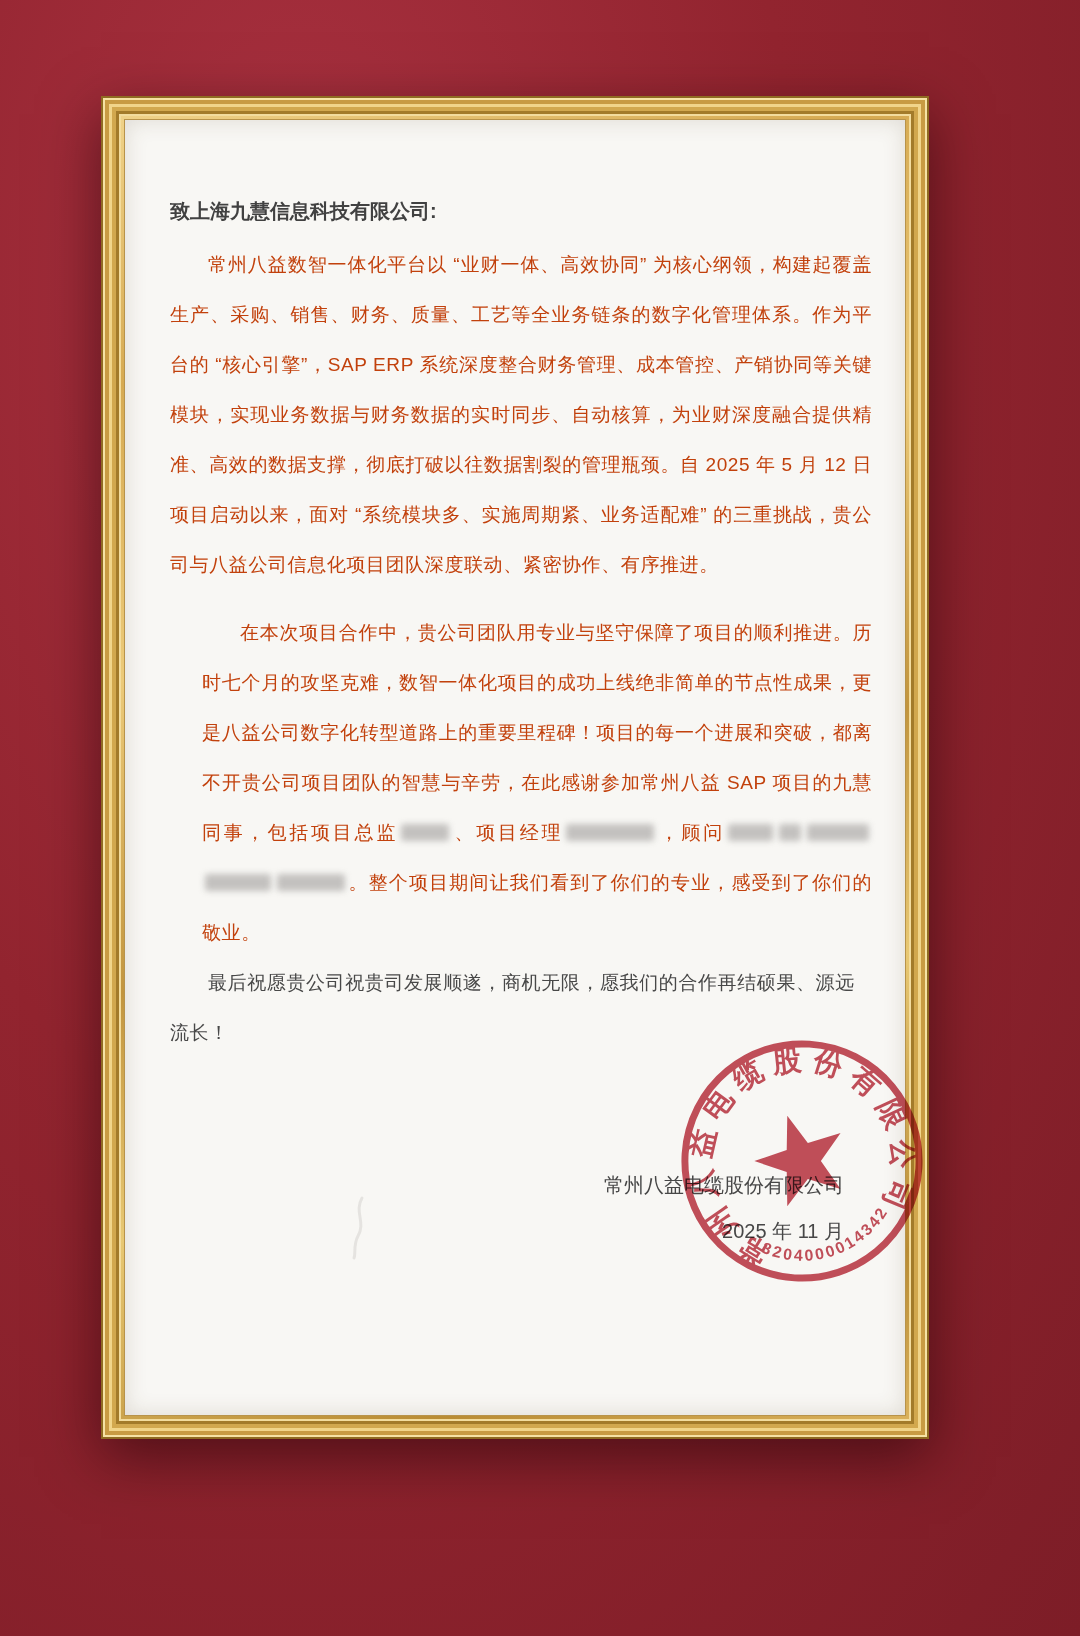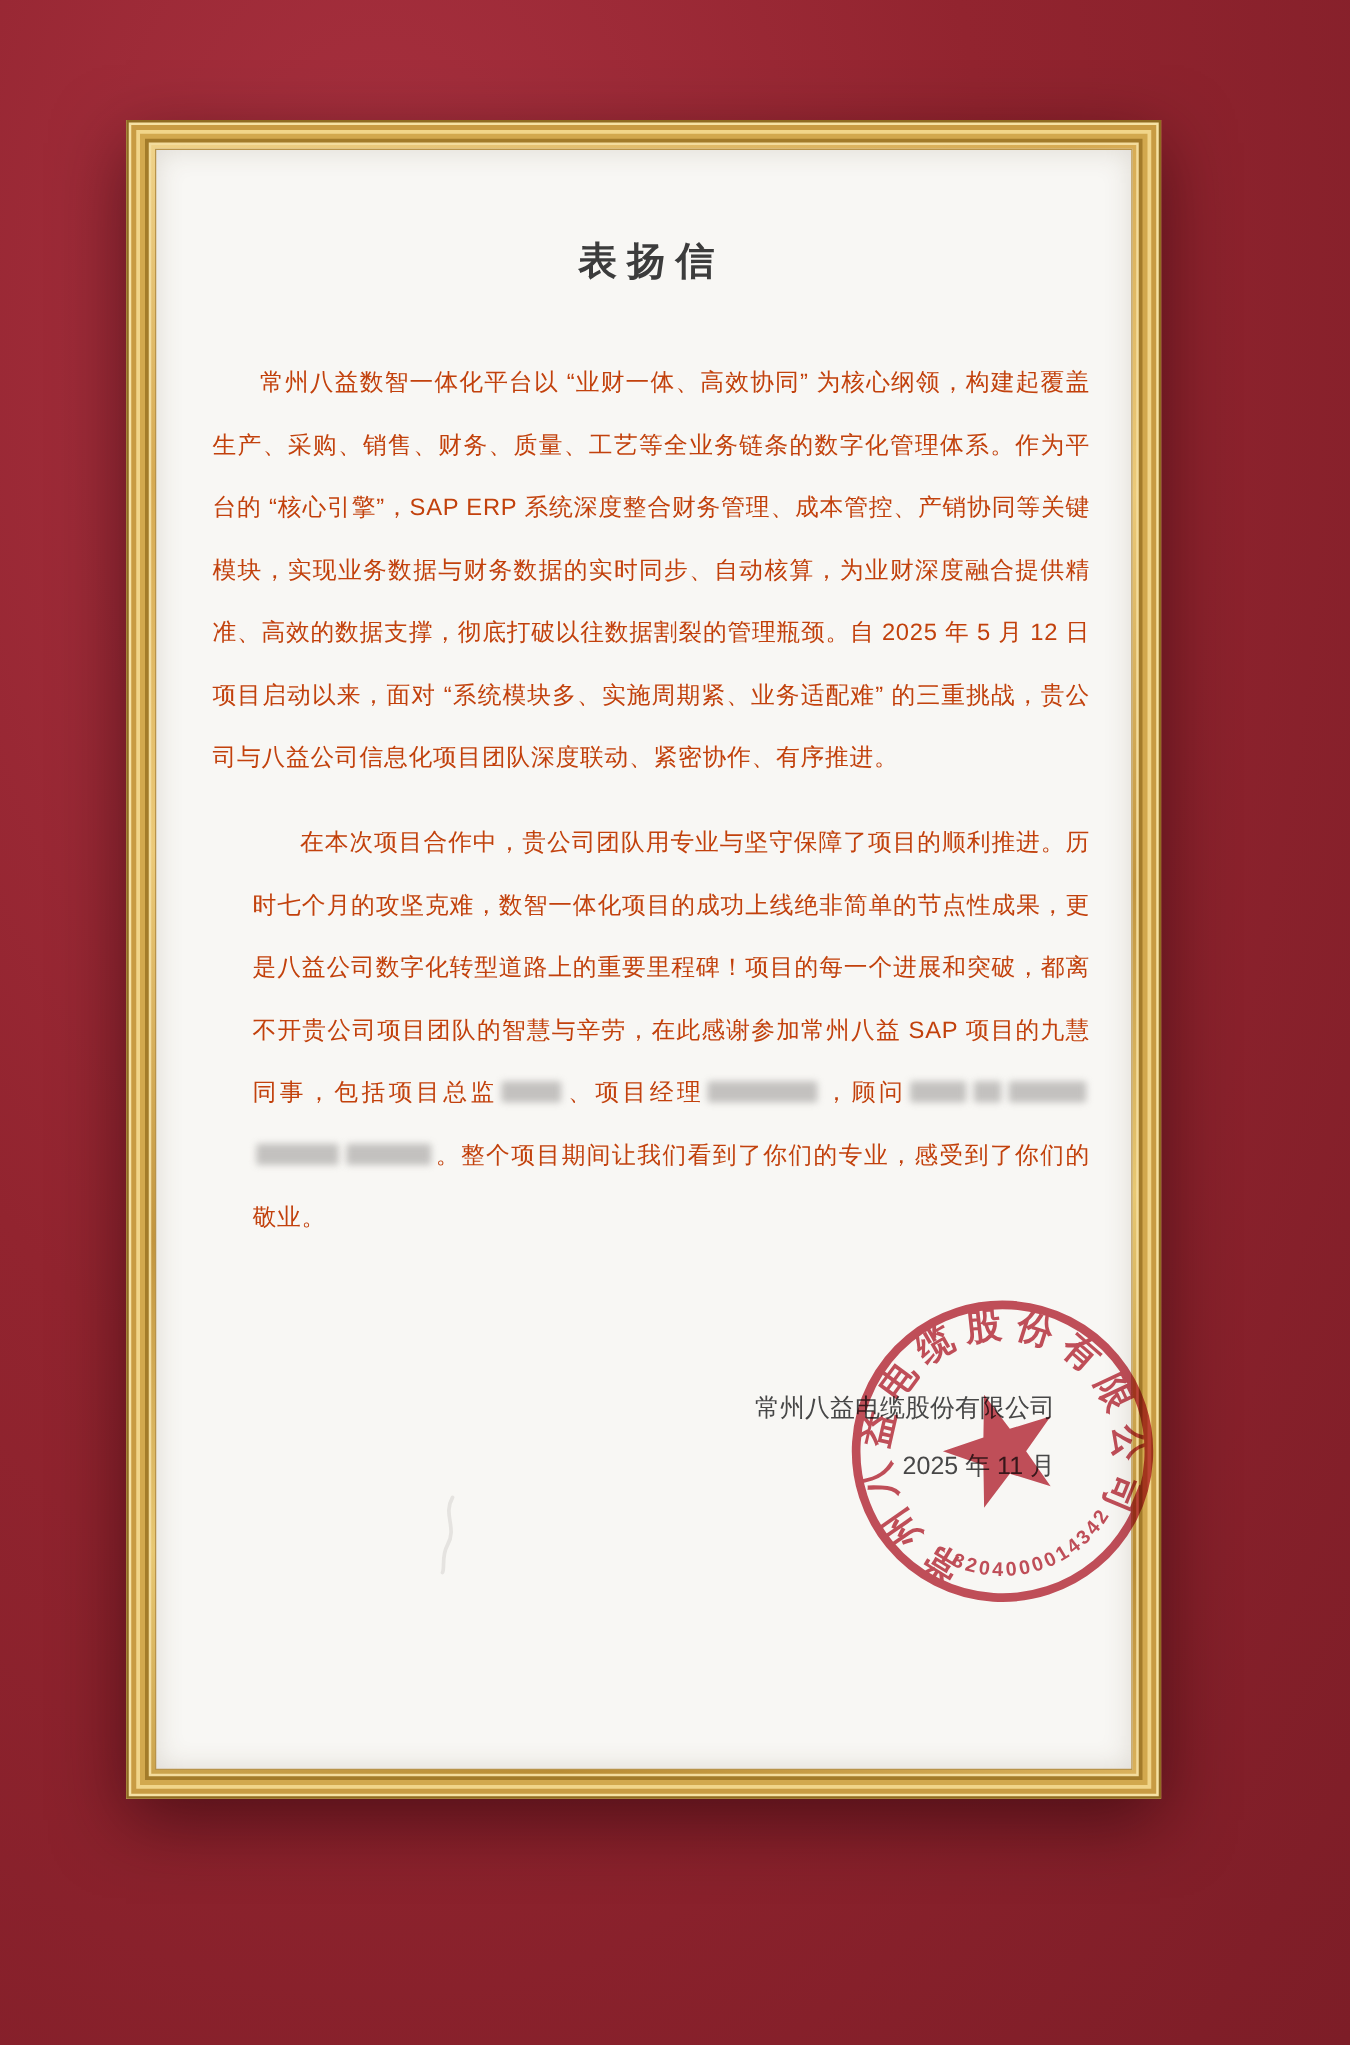--- a/index.html
+++ b/index.html
@@ -59,27 +59,28 @@
     pointer-events:none;
   }
   .pen-mark{position:absolute;left:215px;top:1072px;z-index:1;opacity:.55;}
 </style>
 </head>
 <body>
 
 <div class="frame">
   <div class="paper">
 
-    <h1 class="title">表扬信</h1>
 
+    <p class="salutation">致上海九慧信息科技有限公司:</p>
 
     <p class="para">常州八益数智一体化平台以 “业财一体、高效协同” 为核心纲领，构建起覆盖生产、采购、销售、财务、质量、工艺等全业务链条的数字化管理体系。作为平台的 “核心引擎”，SAP ERP 系统深度整合财务管理、成本管控、产销协同等关键模块，实现业务数据与财务数据的实时同步、自动核算，为业财深度融合提供精准、高效的数据支撑，彻底打破以往数据割裂的管理瓶颈。自 2025 年 5 月 12 日项目启动以来，面对 “系统模块多、实施周期紧、业务适配难” 的三重挑战，贵公司与八益公司信息化项目团队深度联动、紧密协作、有序推进。</p>
 
     <p class="para second"><span>在本次项目合作中，贵公司团队用专业与坚守保障了项目的顺利推进。历时七个月的攻坚克难，数智一体化项目的成功上线绝非简单的节点性成果，更是八益公司数字化转型道路上的重要里程碑！项目的每一个进展和突破，都离不开贵公司项目团队的智慧与辛劳，在此感谢参加常州八益 SAP 项目的九慧同事，包括项目总监</span><span class="redact" style="width:48px"></span><span>、项目经理</span><span class="redact" style="width:88px"></span><span>，顾问</span><span class="redact" style="width:45px"></span><span class="redact" style="width:22px"></span><span class="redact" style="width:62px"></span><span class="redact" style="width:66px"></span><span class="redact" style="width:68px"></span><span>。整个项目期间让我们看到了你们的专业，感受到了你们的敬业。</span></p>
 
+    <p class="closing">最后祝愿贵公司祝贵司发展顺遂，商机无限，愿我们的合作再结硕果、源远流长！</p>
 
     <div class="sign-block">
       <div>常州八益电缆股份有限公司</div>
       <div>2025 年 11 月</div>
     </div>
 
     <svg class="pen-mark" width="40" height="70" viewBox="0 0 40 70">
       <path d="M22,6 C14,20 26,30 18,44 C13,53 16,62 14,66" fill="none" stroke="#d6d4d0" stroke-width="3" stroke-linecap="round"></path>
     </svg>
 

